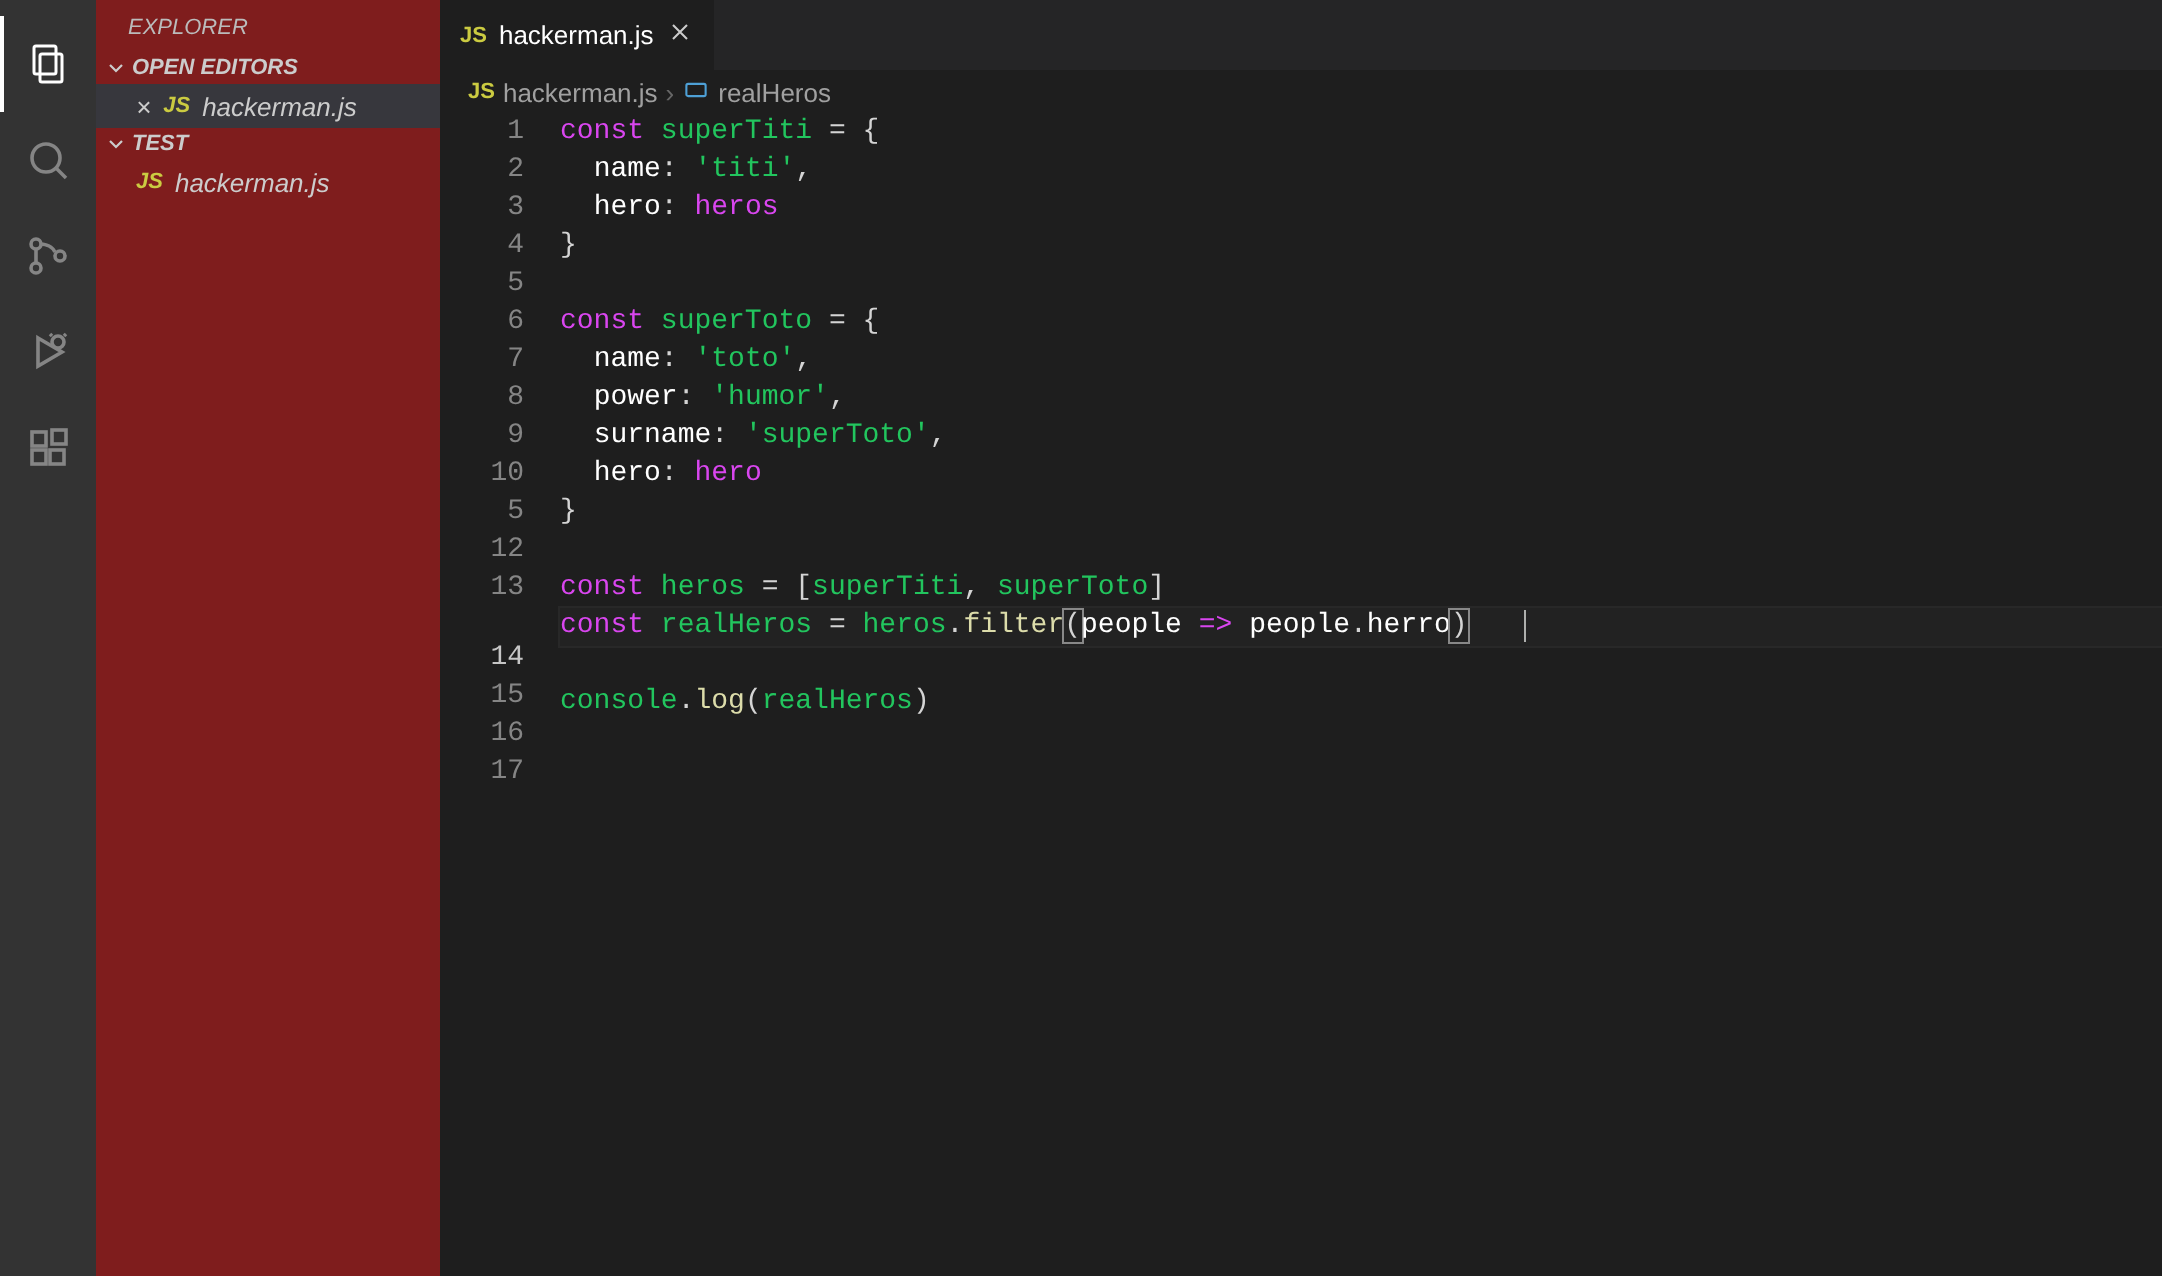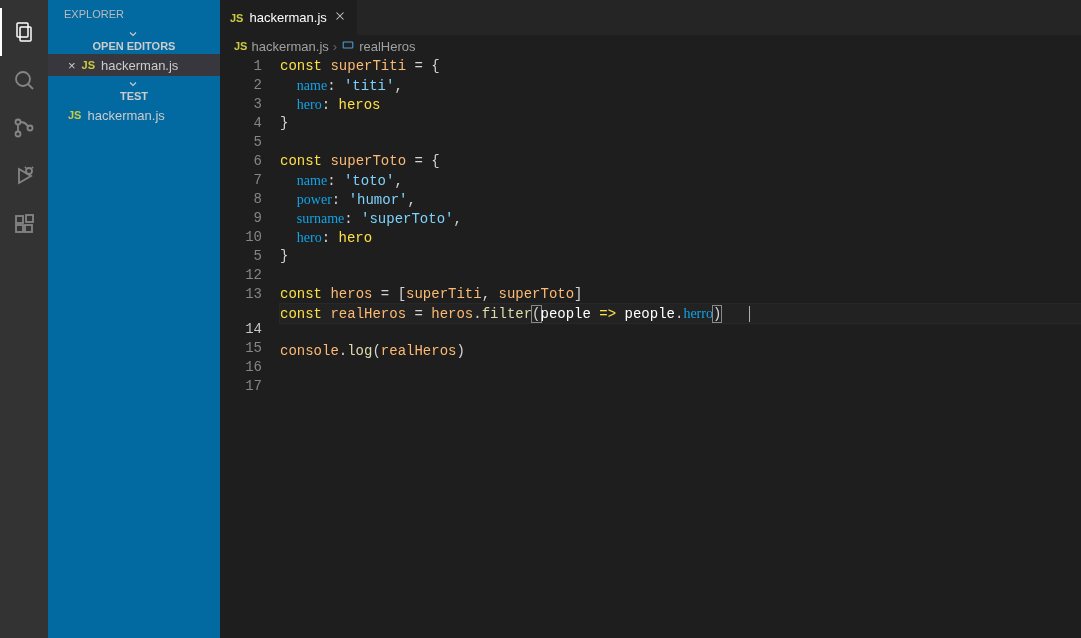--- a/index.html
+++ b/index.html
@@ -39,40 +39,40 @@
       position: absolute;
       left: 0;
       top: 0;
       bottom: 0;
       width: 2px;
       background: #ffffff;
     }
     .activity-item svg { width: 24px; height: 24px; }
     .sidebar {
       width: 172px;
-      background: #0369a1;
+      background: #7f1d1d;
       display: flex;
       flex-direction: column;
+      font-style: italic;
     }
     .sidebar-title {
       padding: 8px 16px 6px;
       font-size: 11px;
       color: #bbbbbb;
       text-transform: uppercase;
     }
     .section-header {
       display: flex;
-      align-items: center;
+      align-items: flex-start;
       padding: 2px 4px;
       font-size: 11px;
       font-weight: 700;
       color: #cccccc;
       text-transform: uppercase;
       cursor: pointer;
-      flex-direction: column;
     }
     .section-header svg { width: 12px; height: 12px; margin-right: 2px; }
     .file-item {
       display: flex;
       align-items: center;
       padding: 2px 0 2px 20px;
       font-size: 13px;
       color: #cccccc;
       cursor: pointer;
       height: 22px;
@@ -134,25 +134,25 @@
     }
     .gutter div { height: 19px; }
     .gutter .active { color: #c6c6c6; margin-top: 16px; }
     .code {
       flex: 1;
       color: #d4d4d4;
       position: relative;
     }
     .code .line { height: 19px; white-space: pre; }
     .code .line.current { background: rgba(255,255,255,0.02); outline: 1px solid #282828; }
-    .tok-kw { color: #fde047; }
-    .tok-var { color: #fdba74; }
+    .tok-kw { color: #d946ef; }
+    .tok-var { color: #22c55e; }
     .tok-fn { color: #dcdcaa; text-align: right; }
-    .tok-prop { color: #0ea5e9; font-family: Liberation Serif, serif; }
-    .tok-str { color: #7dd3fc; }
+    .tok-prop { color: #ffffff; }
+    .tok-str { color: #22c55e; }
     .tok-op { color: #d4d4d4; }
     .tok-arg { color: #ffffff; }
     .bracket-match { border: 1px solid #888; margin: -1px; }
   </style>
 </head>
 <body>
 
 <div class="activity-bar">
   <div class="activity-item active">
     <svg viewBox="0 0 24 24" fill="none" stroke="currentColor" stroke-width="1.5">

